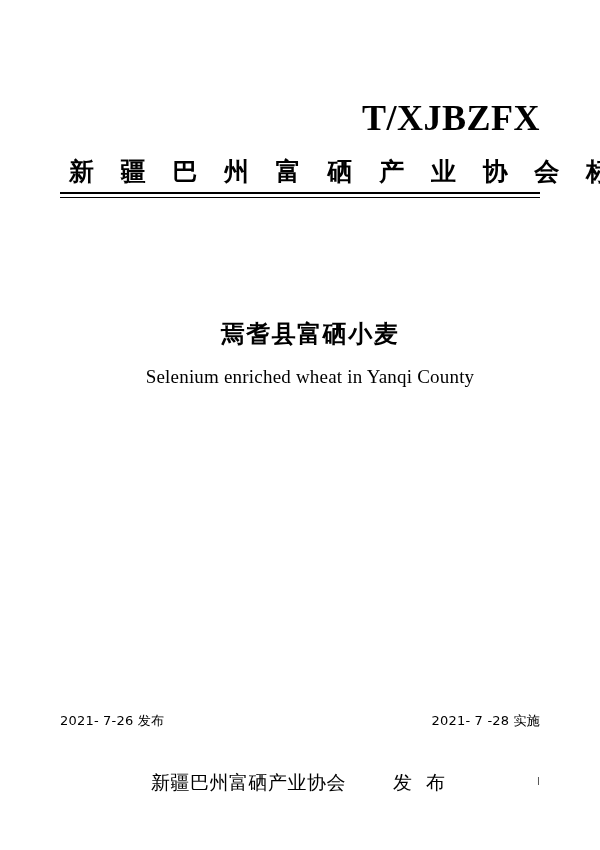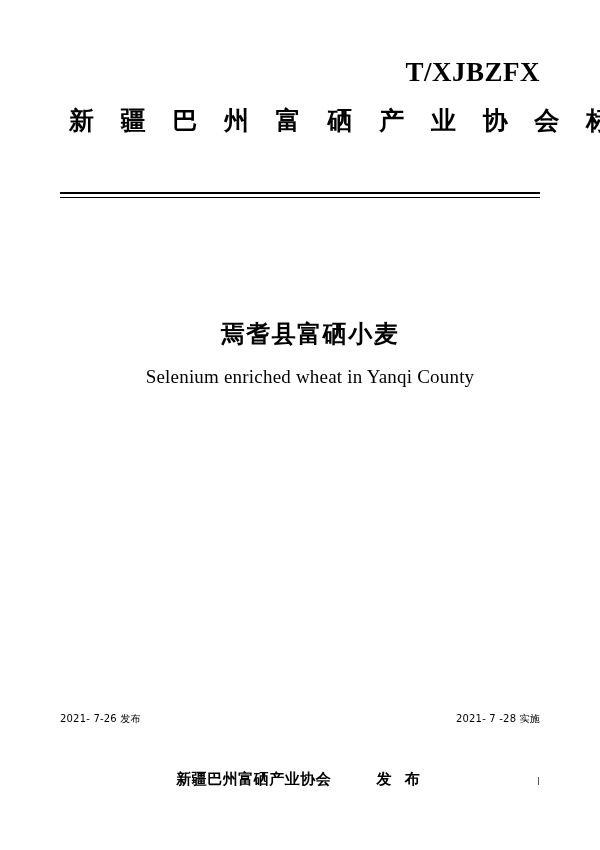--- a/index.html
+++ b/index.html
@@ -27,23 +27,24 @@
     position: absolute;
     top: 58px;
     left: 60px;
     right: 60px;
   }
 
   .std-code {
     text-align: right;
     font-family: "Liberation Serif", serif;
     font-weight: bold;
-    font-size: 27px;
+    font-size: 36px;
     letter-spacing: 0.5px;
     line-height: 1.1;
+    margin-top: 41px;
   }
 
   .std-title-cn {
     margin-top: 16px;
     text-align: center;
     font-family: "DejaVu Sans", sans-serif;
     font-weight: bold;
     font-size: 25px;
     letter-spacing: 9px;
     padding-left: 9px;
@@ -98,33 +99,33 @@
 
   
   .dates {
     position: absolute;
     left: 60px;
     right: 60px;
     top: 712px;
     display: flex;
     justify-content: space-between;
     font-family: "DejaVu Sans", sans-serif;
-    font-size: 10px;
+    font-size: 13px;
     letter-spacing: 0.2px;
   }
 
   .issuer-row {
     position: absolute;
     left: 0;
     width: 100%;
     top: 770px;
     text-align: center;
     font-family: "DejaVu Sans", sans-serif;
-    font-weight: bold;
-    font-size: 15px;
+    font-weight: normal;
+    font-size: 19px;
     letter-spacing: 0.5px;
   }
   .issuer-row .gap {
     display: inline-block;
     width: 34px;
   }
   .issuer-row .publish {
     letter-spacing: 4px;
   }
 

